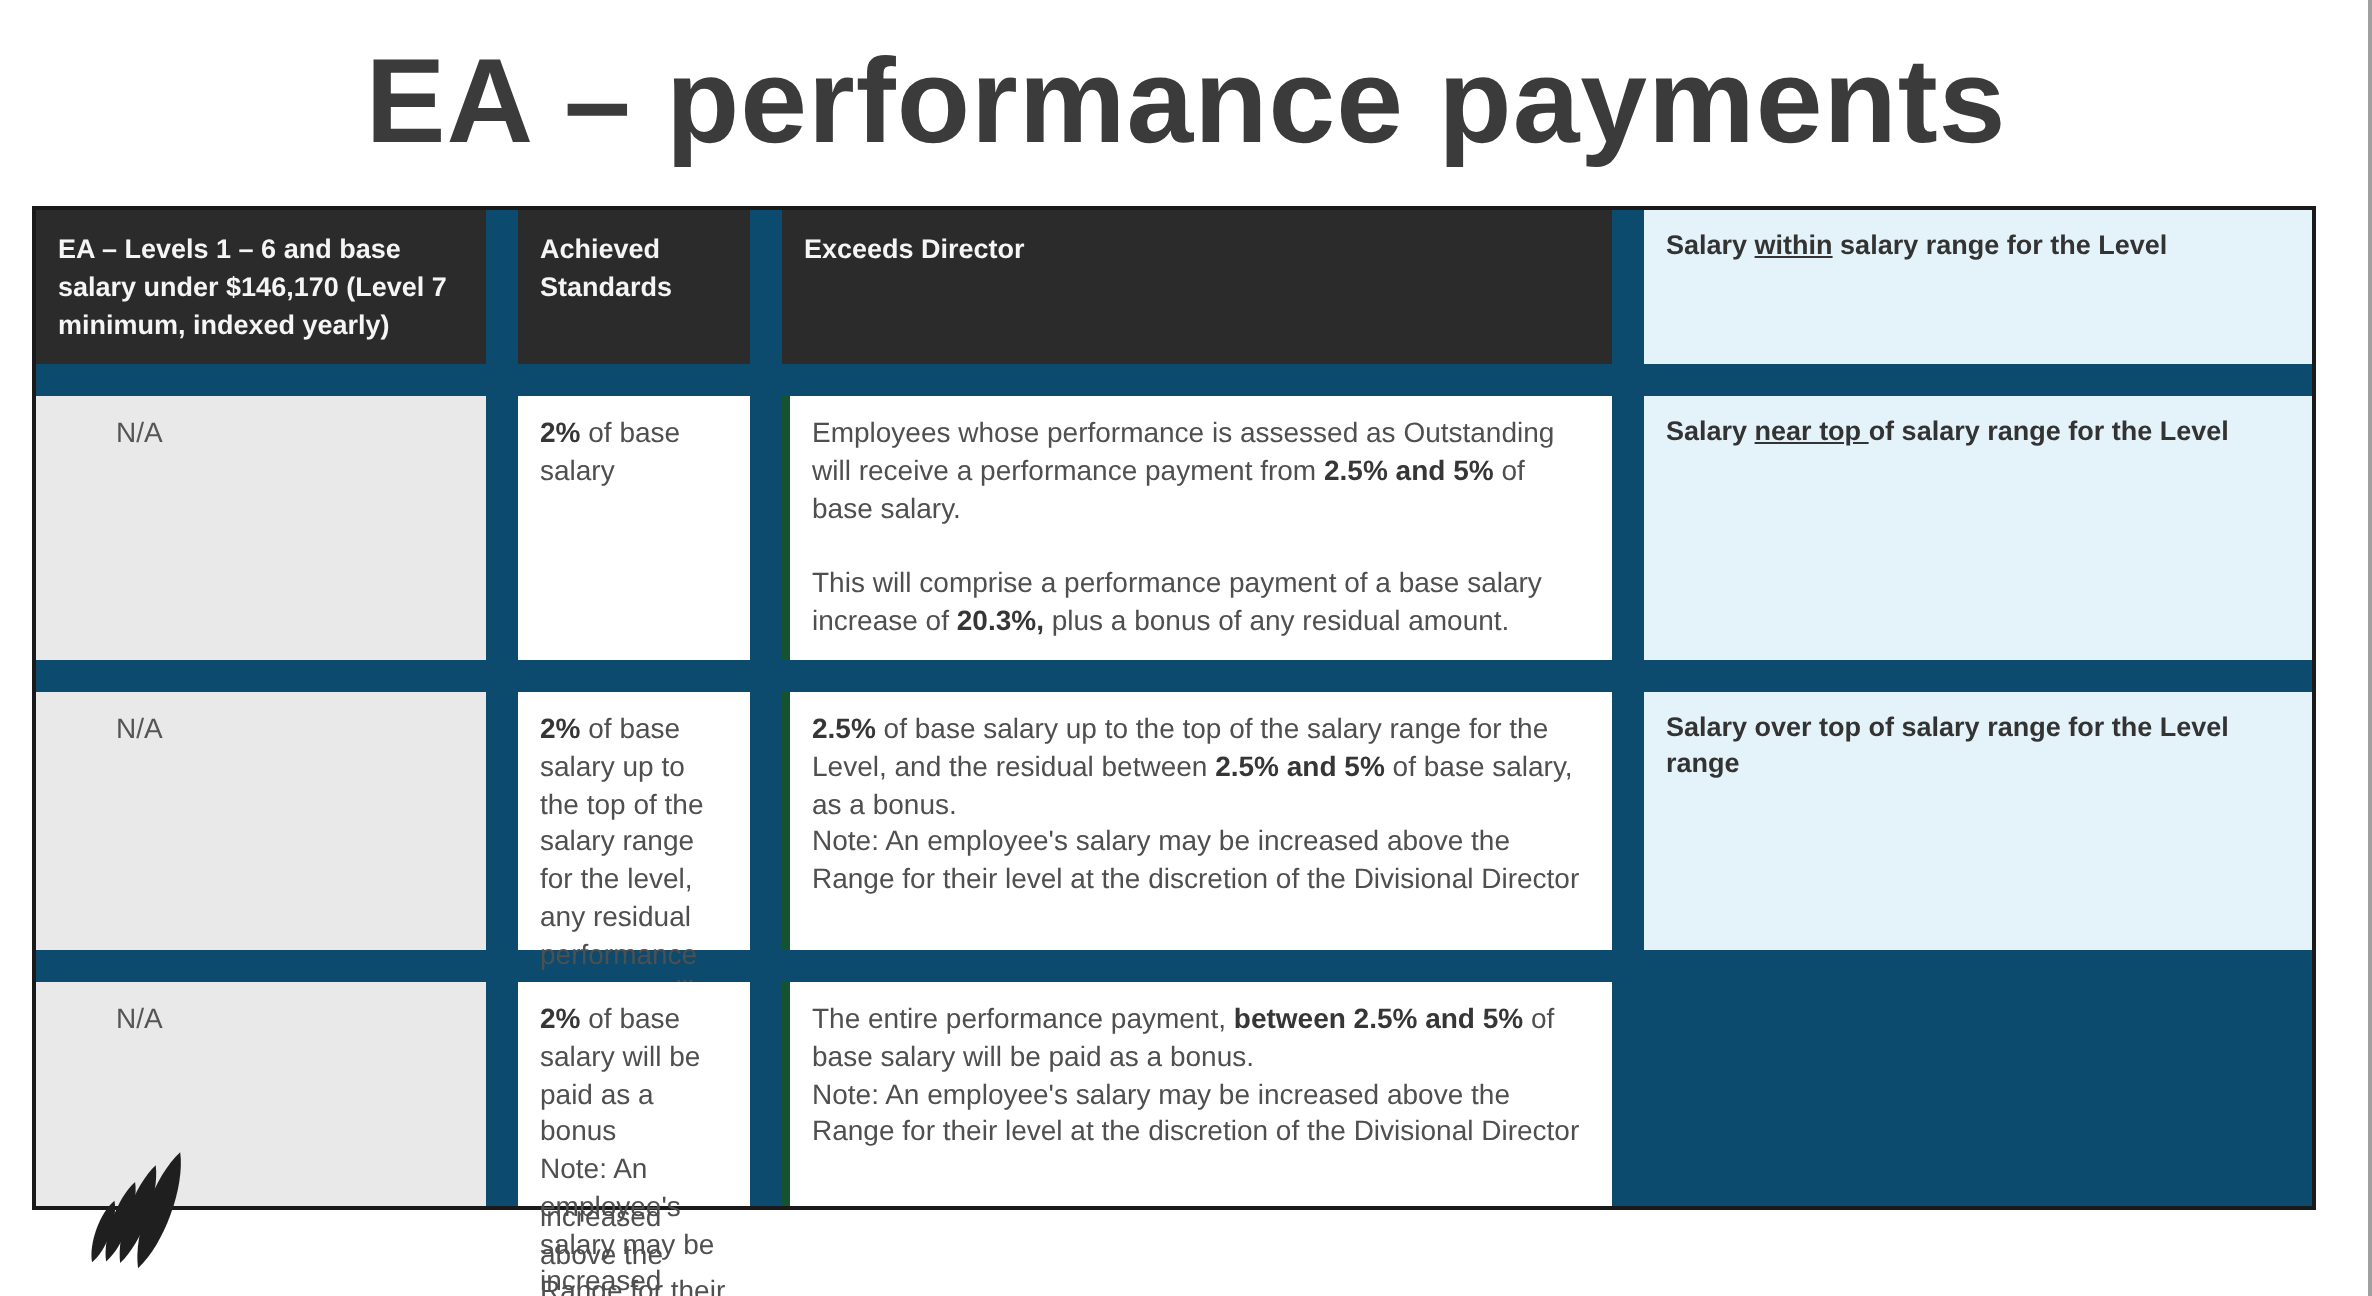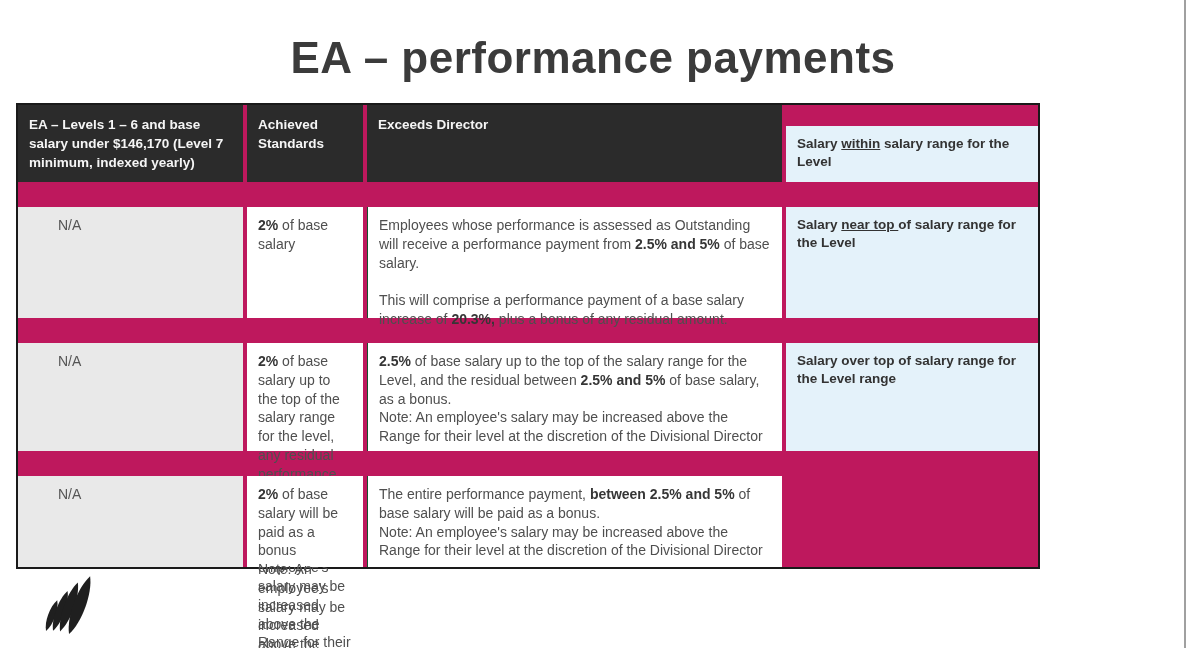--- a/index.html
+++ b/index.html
@@ -6,61 +6,61 @@
   html, body { width: 1186px; height: 648px; }
   body {
     font-family: "Liberation Sans", sans-serif;
     background: #ffffff;
     position: relative;
     overflow: hidden;
   }
   .page { position: absolute; inset: 0; background: #ffffff; }
 
   .title {
-    margin-top: 33px;
+    margin-top: 16px;
     text-align: center;
-    font-size: 44px;
+    font-size: 60px;
     font-weight: 700;
     letter-spacing: 0.5px;
     color: #3b3b3b;
   }
 
   .table {
     position: absolute;
     left: 16px;
     top: 103px;
-    width: 1024px;
+    width: 1142px;
     border: 2px solid #1a1a1a;
-    background: #be185d;
+    background: #0c4a6e;
     display: grid;
     grid-template-columns: 225px 116px 415px 1fr;
     grid-template-rows: 77px 132px 129px 112px;
-    gap: 4px;
+    gap: 16px;
   }
 
   .cell { padding: 9px 11px; font-size: 13.5px; line-height: 1.34; white-space: pre-wrap; }
 
   .th {
     background: #2b2b2b;
     color: #f5f5f5;
     font-weight: 700;
     padding-top: 11px;
     line-height: 1.4;
   }
 
-  .td { color: #4f4f4f; font-size: 14px; margin-top: 21px; }
+  .td { color: #4f4f4f; font-size: 14px; }
   .td.criteria {
     background: #e4f2fa;
     font-weight: 700;
     color: #333333;
     font-size: 13.5px;
   }
   .td.achieved { background: #e9e9e9; color: #555555; padding-left: 40px; }
   .td.exceeds { background: #ffffff; }
-  .td.outstanding { background: #ffffff; border-left: 1px solid #14532d; }
+  .td.outstanding { background: #ffffff; border-left: 4px solid #14532d; }
 
   .b { font-weight: 700; color: #363636; }
   .u { text-decoration: underline; }
 
   .logo {
     position: absolute;
     left: 42px;
     top: 574px;
     width: 52px;
     height: 68px;

